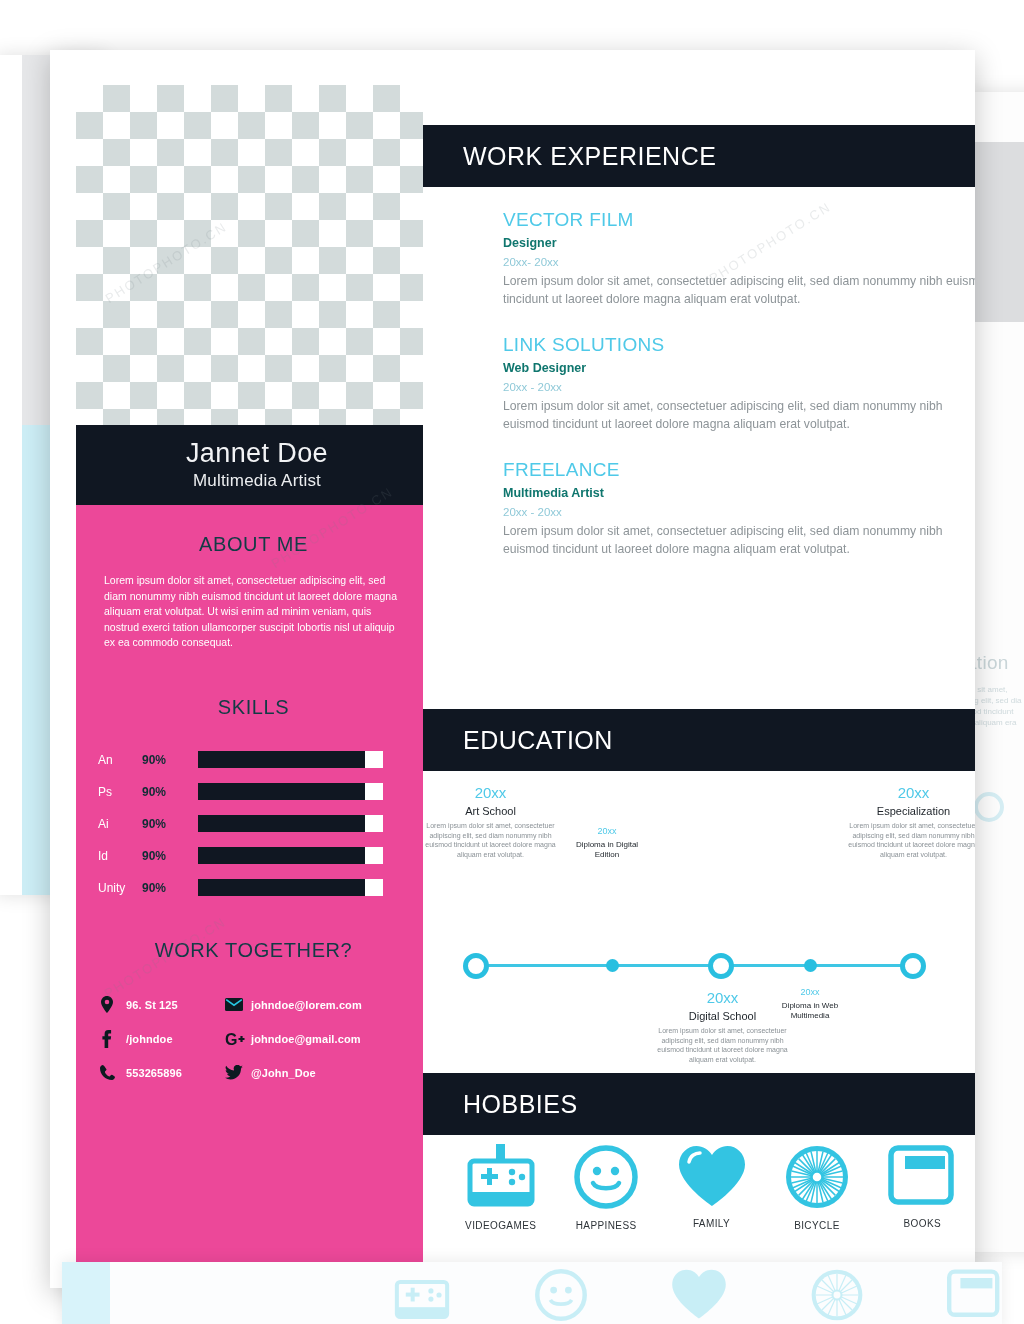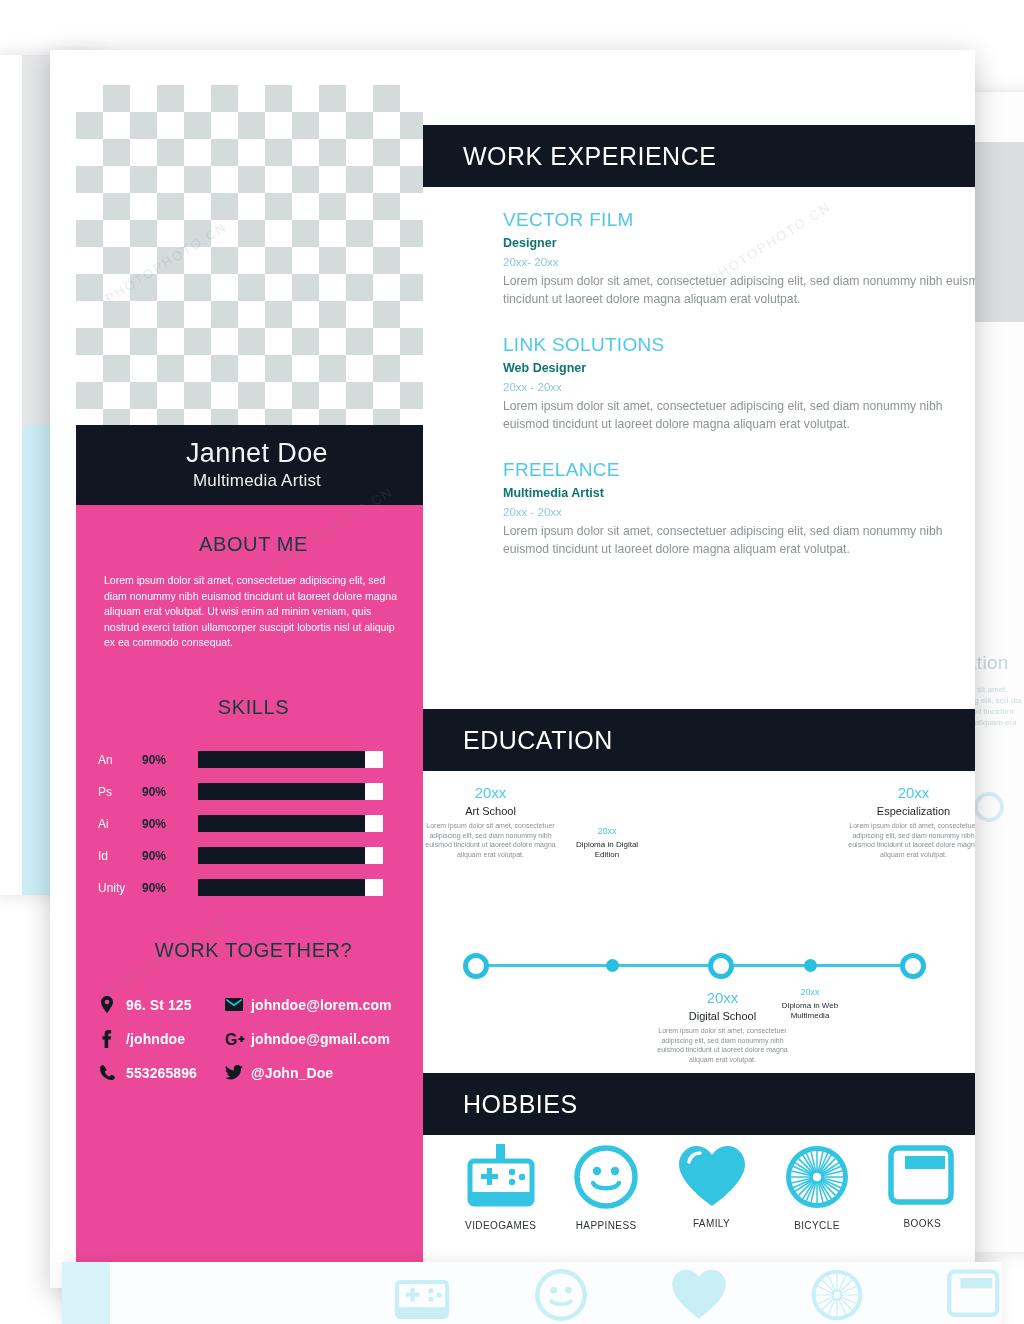--- a/index.html
+++ b/index.html
@@ -77,21 +77,21 @@
   .skill-pct{width:56px;font-size:12px;color:#0e2c33;font-weight:bold;}
   .skill-track{width:185px;height:17px;background:#ffffff;position:relative;}
   .skill-fill{position:absolute;left:0;top:0;height:17px;background:#101722;}
 
   .work-title{margin-top:38px;}
   .contacts{margin-top:26px;padding:0 0 0 24px;}
   .crow{display:flex;align-items:center;height:34px;}
   .citem{display:flex;align-items:center;}
   .citem.c1{width:125px;}
   .cico{width:26px;display:flex;align-items:center;justify-content:flex-start;}
-  .ctxt{font-size:14px;color:#ffffff;font-weight:bold;letter-spacing:.1px;}
+  .ctxt{font-size:11px;color:#ffffff;font-weight:bold;letter-spacing:.1px;}
 
   
   .right{position:absolute;left:373px;top:4px;width:576px;height:1238px;background:#ffffff;padding-left:8px;}
   .sechead{
     position:absolute;left:0;width:552px;height:62px;background:#101722;
     color:#ffffff;font-size:25px;letter-spacing:.5px;
     display:flex;align-items:center;padding-left:40px;box-sizing:border-box;font-weight:400;
   }
   .sechead.h-work{top:71px;}
   .sechead.h-edu{top:631px;margin-top:24px;}

